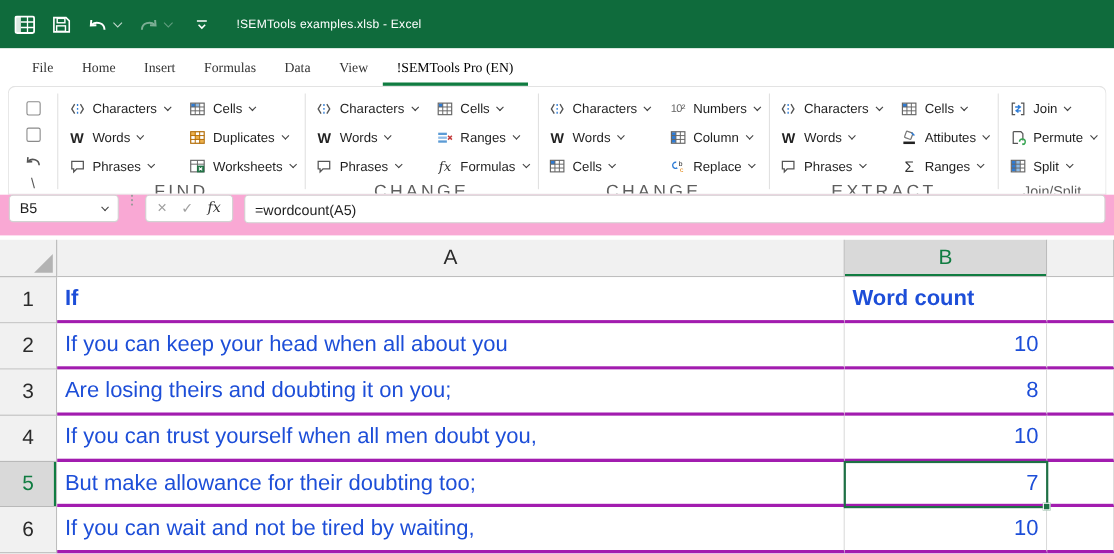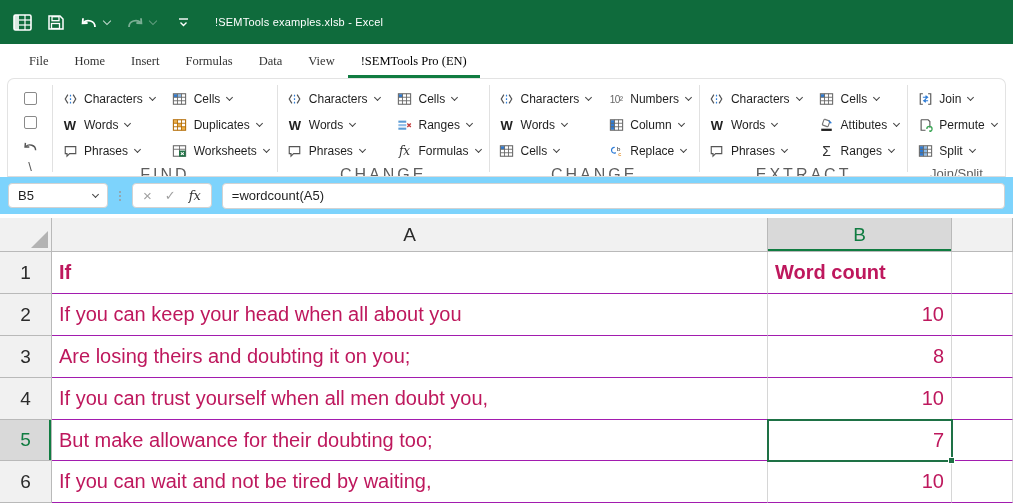--- a/index.html
+++ b/index.html
@@ -57,22 +57,22 @@
 
   .ic { width:18px; height:16px; display:inline-flex; align-items:center; justify-content:center; flex:0 0 auto; }
   .ic svg { display:block; }
   .ic-words::before { content:"W"; font-weight:bold; font-size:13px; color:#222; }
   .ic-formulas::before { content:"fx"; font-style:italic; font-family:"DejaVu Serif",serif; font-size:12px; color:#333; }
   .ic-numbers::before { content:"10\00B2"; font-size:10px; color:#666; letter-spacing:-.5px; }
   .ic-count::before { content:"\03A3"; font-size:14px; color:#333; }
 
   
   .formulabar {
-    position:absolute; top:177px; left:0; right:0; height:37px; background:#7dd3fc;
-    display:flex; align-items:center; padding:0 8px; gap:10px;
+    position:absolute; top:177px; left:0; right:0; height:37px; background:#f9a8d4;
+    display:flex; align-items:flex-start; padding:0 8px; gap:10px;
   }
   .fbox { background:#fff; border:1px solid #d2d2d2; border-radius:4px; height:25px;
     display:flex; align-items:center; font-size:13px; color:#1f1f1f; }
   .namebox { width:100px; padding:0 9px; justify-content:space-between; }
   .fb-dots { display:flex; flex-direction:column; gap:2px; padding:0 1px; }
   .fb-dots i { width:2px; height:2px; border-radius:50%; background:#9a9a9a; }
   .fbbtns { padding:0 10px; gap:13px; }
   .fb-x { color:#a0a0a0; font-size:15px; line-height:1; }
   .fb-ok { color:#a0a0a0; font-size:13px; line-height:1; }
   .fb-fx { font-style:italic; font-family:"DejaVu Serif",serif; font-size:13px; color:#333; }
@@ -82,22 +82,22 @@
   .sheet { position:absolute; top:218px; left:0; width:1013px; height:286px; background:#fff; }
   .grid { display:grid; grid-template-columns:52px 716px 184px 61px;
     grid-template-rows:34px 42px 42px 42px 42px 41px 42px; }
   .h { background:#f1f1f1; border-right:1px solid #b9b9b9; border-bottom:1px solid #b9b9b9;
     display:flex; align-items:center; justify-content:center; font-size:19px; color:#2b2b2b; cursor:default; }
   .h.colsel { background:#d9d9d9; color:#107C41; box-shadow:inset 0 -2px 0 #107C41; }
   .h.rowsel { background:#d9d9d9; color:#107C41; box-shadow:inset -2px 0 0 #107C41; }
   .corner { position:relative; }
   .corner::after { content:""; position:absolute; right:3px; bottom:3px;
     border-left:17px solid transparent; border-bottom:17px solid #b3b3b3; }
-  .c { border-right:1px solid #d6d6d6; border-bottom:1px solid #a21caf; background:#fff;
-    display:flex; align-items:center; font-size:20px; color:#be185d; padding:0 7px;
+  .c { border-right:1px solid #d6d6d6; border-bottom:3px solid #a21caf; background:#fff;
+    display:flex; align-items:center; font-size:20px; color:#1d4ed8; padding:0 7px;
     white-space:nowrap; overflow:hidden; cursor:cell; }
   .c.num { justify-content:flex-end; }
   .boldrow { font-weight:bold; }
   .selbox { position:absolute; left:767px; top:201px; width:186px; height:43px;
     border:2px solid #1E7145; pointer-events:none; }
   .handle { position:absolute; right:-4px; bottom:-4px; width:7px; height:7px;
     background:#1E7145; border:1px solid #fff; pointer-events:auto; }
 </style>
 </head>
 <body>

